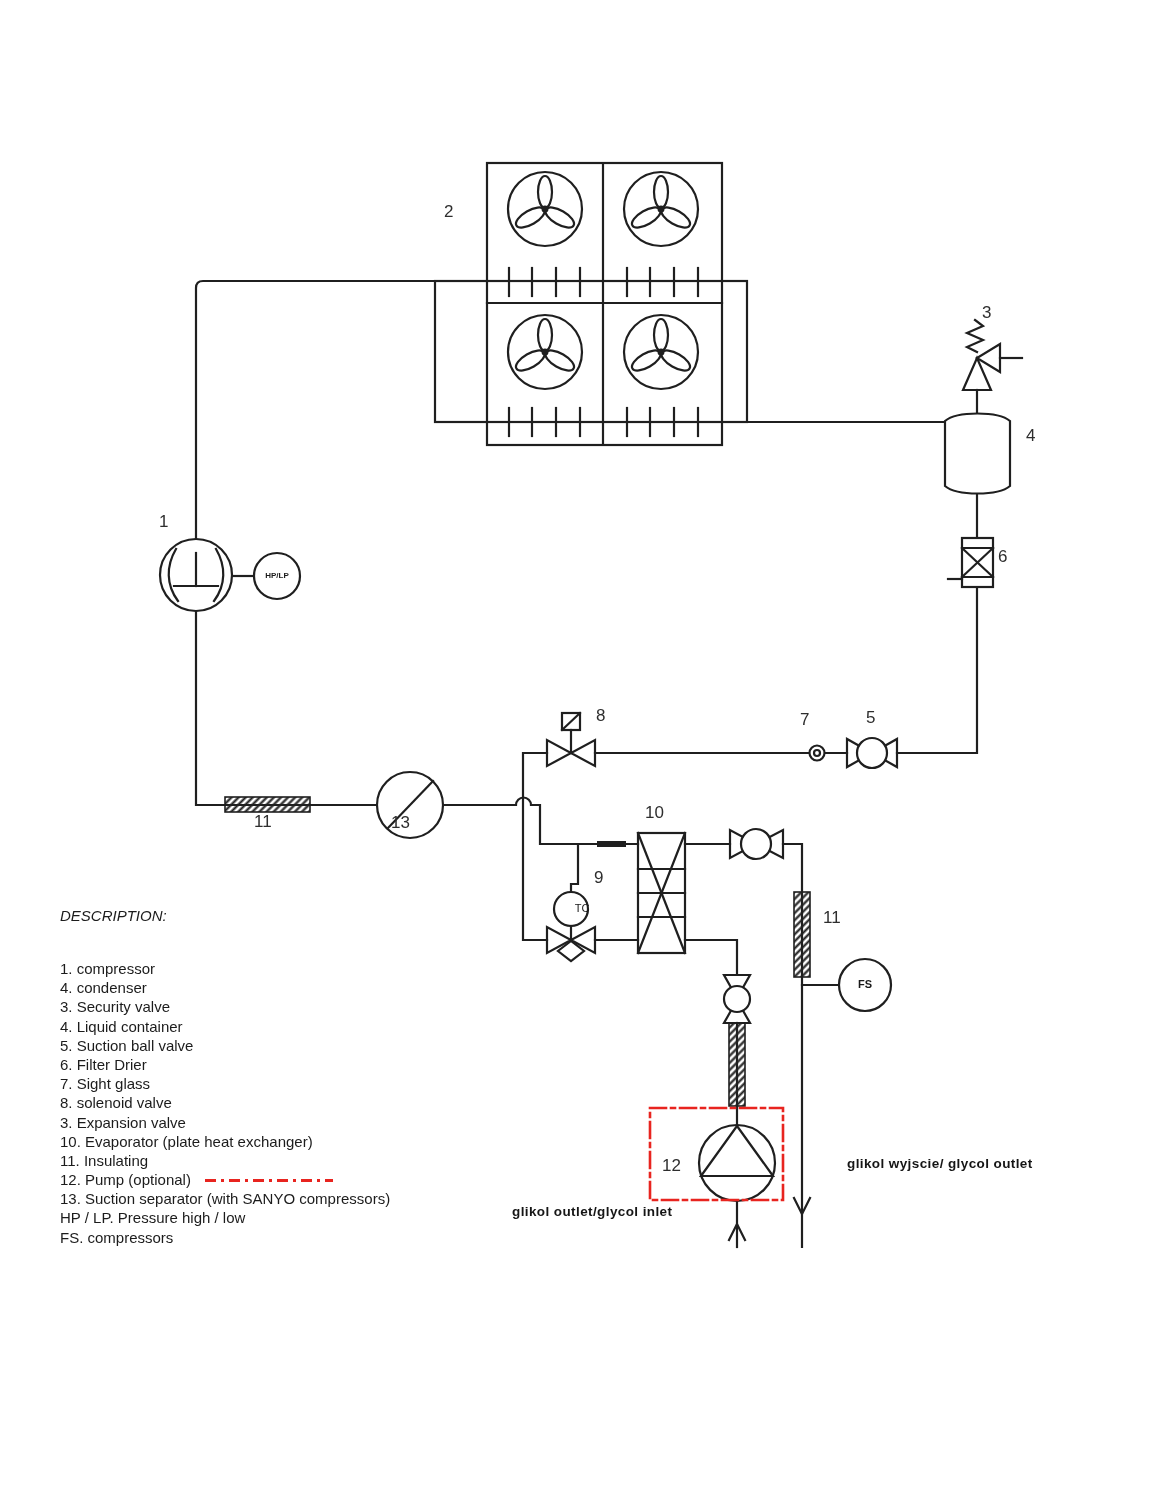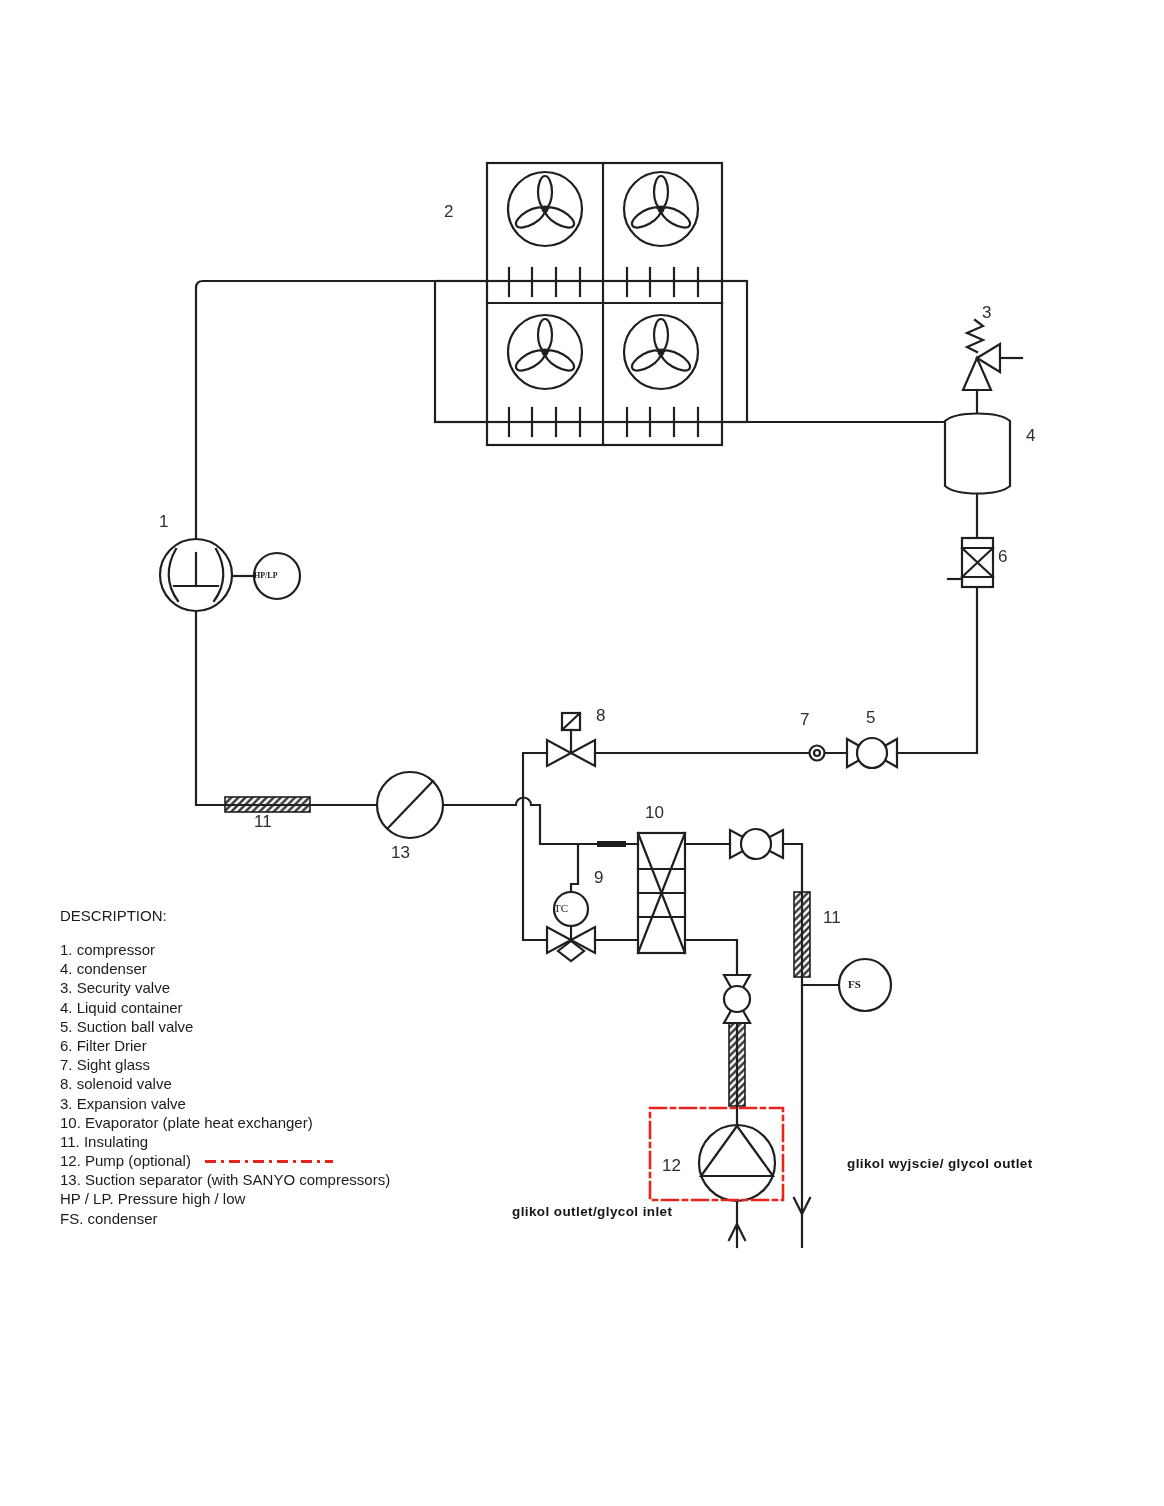--- a/index.html
+++ b/index.html
@@ -18,30 +18,30 @@
   svg.diagram .lnf { fill:#fff; }
   svg.diagram .fl  { fill:var(--c-line,#1f1f1f); stroke:none; }
   svg.diagram .thick { stroke-width:6; }
   svg.diagram .thin  { stroke-width:1.6; }
   svg.diagram .red-ln { stroke:var(--c-red,#e8241f); stroke-width:2.6; }
 
   .num {
     position:absolute; font-size:17px; color:#2e2e2e; white-space:nowrap;
   }
   .gauge-text {
-    position:absolute; color:#1a1a1a; font-weight:bold; white-space:nowrap;font-family:Liberation Serif, serif;
+    position:absolute; text-align:center; color:#1a1a1a; font-weight:bold; white-space:nowrap;
   }
   .glycol {
     position:absolute; font-size:13.5px; font-weight:bold; color:#151515;
     letter-spacing:0.4px; white-space:nowrap;
   }
   .legend {
     position:absolute; left:60px; top:906px; font-size:15px; color:#1c1c1c;
   }
-  .legend-heading { line-height:19px; margin-bottom:15px; }
+  .legend-heading { line-height:19px; margin-bottom:34px;font-style:italic; }
   .legend-item { line-height:19.2px; height:19.2px; white-space:nowrap; }
   .dash-sample {
     display:inline-block; width:128px; height:3px; margin-left:14px; vertical-align:3px;
     background:repeating-linear-gradient(90deg,
       var(--c-red,#e8241f) 0 11px, transparent 11px 16px,
       var(--c-red,#e8241f) 16px 19px, transparent 19px 24px);
   }
 </style>
 </head>
 <body>
@@ -234,21 +234,21 @@
   <div class="num" style="left:1026px; top:426px;">4</div>
   <div class="num" style="left:998px; top:547px;">6</div>
   <div class="num" style="left:866px; top:708px;">5</div>
   <div class="num" style="left:800px; top:710px;">7</div>
   <div class="num" style="left:596px; top:706px;">8</div>
   <div class="num" style="left:594px; top:868px;">9</div>
   <div class="num" style="left:645px; top:803px;">10</div>
   <div class="num" style="left:254px; top:812px;">11</div>
   <div class="num" style="left:823px; top:908px;">11</div>
   <div class="num" style="left:662px; top:1156px;">12</div>
-  <div class="num" style="left:391px; top:843px;">13</div>
+  <div class="num" style="left:391px; top:813px;">13</div>
 
   <div class="gauge-text" style="left:254px; top:571px; width:46px; font-size:8px;">HP/LP</div>
   <div class="gauge-text" style="left:554px; top:902px; width:56px; font-size:11px; font-weight:normal;">TC</div>
   <div class="gauge-text" style="left:848px; top:978px; width:34px; font-size:11px;">FS</div>
 
   <div class="glycol" style="left:512px; top:1204px;">glikol outlet/glycol inlet</div>
   <div class="glycol" style="left:827px; top:1156px;margin-left:20px;">glikol wyjscie/ glycol outlet</div>
 
   <div class="legend">
     <div class="legend-heading">DESCRIPTION:</div>
@@ -259,16 +259,16 @@
     <div class="legend-item"><span>5. Suction ball valve</span></div>
     <div class="legend-item"><span>6. Filter Drier</span></div>
     <div class="legend-item"><span>7. Sight glass</span></div>
     <div class="legend-item"><span>8. solenoid valve</span></div>
     <div class="legend-item"><span>3. Expansion valve</span></div>
     <div class="legend-item"><span>10. Evaporator (plate heat exchanger)</span></div>
     <div class="legend-item"><span>11. Insulating</span></div>
     <div class="legend-item"><span>12. Pump (optional)</span><span class="dash-sample"></span></div>
     <div class="legend-item"><span>13. Suction separator (with SANYO compressors)</span></div>
     <div class="legend-item"><span>HP / LP. Pressure high / low</span></div>
-    <div class="legend-item"><span>FS. condenser</span></div>
+    <div class="legend-item"><span>FS. compressors</span></div>
   </div>
 
 </div>
 
 </body></html>

